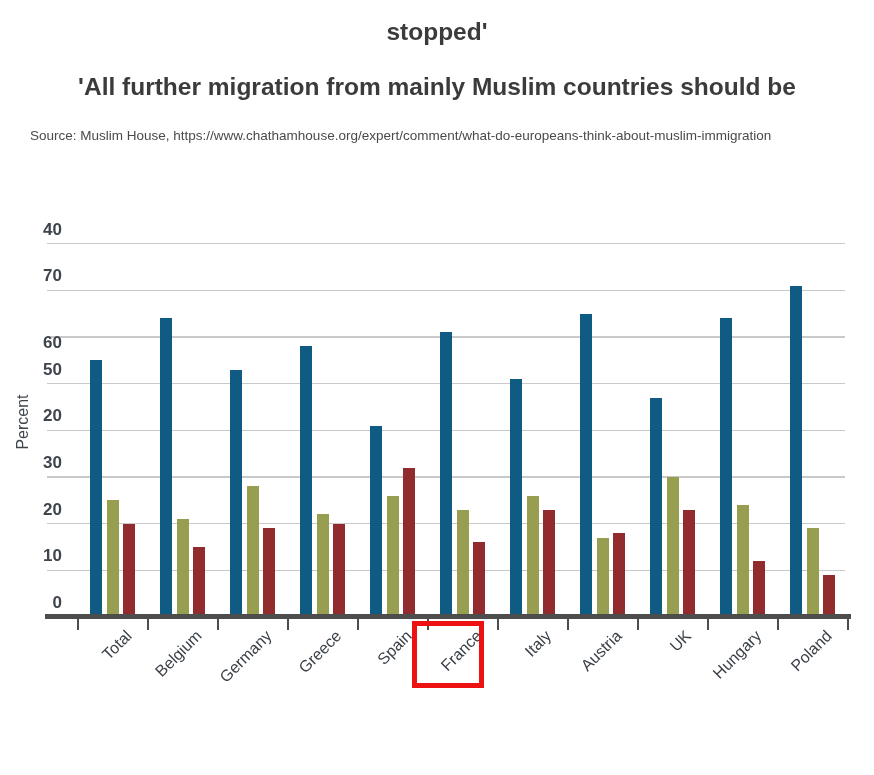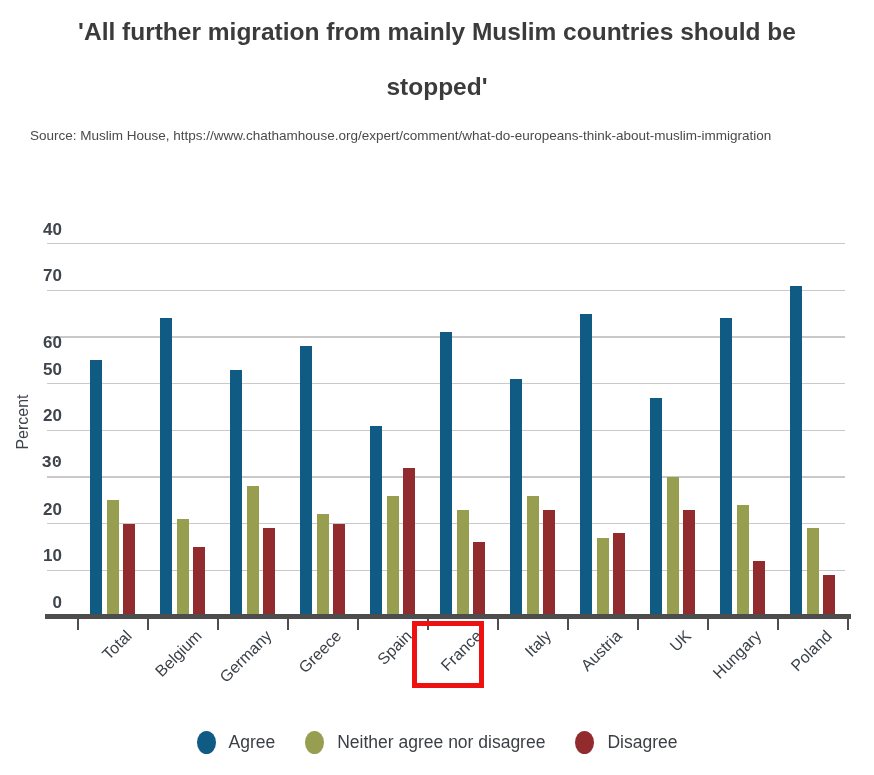--- a/index.html
+++ b/index.html
@@ -25,37 +25,37 @@
           justify-content:center;align-items:center;gap:30px;}
   .legend-item{display:flex;align-items:center;gap:13px;}
   .legend-marker{width:19px;height:23px;border-radius:50%;}
   .legend-label{font-size:17.5px;color:#3a3f45;}
 </style>
 </head>
 <body>
 
 <div class="page">
   <div class="title">
+    <div class="title-line">stopped'</div>
     <div class="title-line">'All further migration from mainly Muslim countries should be</div>
-    <div class="title-line">stopped'</div>
   </div>
   <div class="source">Source: Muslim House, https://www.chathamhouse.org/expert/comment/what-do-europeans-think-about-muslim-immigration</div>
   <div class="chart" id="chart">
       <div class="gridline" style="left: 47px; width: 798px; top: 569.58px;"></div>
       <div class="gridline" style="left: 47px; width: 798px; top: 522.91px;"></div>
       <div class="gridline" style="left: 47px; width: 798px; top: 476.24px;"></div>
       <div class="gridline" style="left: 47px; width: 798px; top: 429.57px;"></div>
       <div class="gridline" style="left: 47px; width: 798px; top: 382.9px;"></div>
       <div class="gridline" style="left: 47px; width: 798px; top: 336.23px;"></div>
       <div class="gridline" style="left: 47px; width: 798px; top: 289.56px;"></div>
       <div class="gridline" style="left: 47px; width: 798px; top: 242.89px;"></div>
       <div class="ylab" style="left: 0px; top: 593px;">0</div>
       <div class="ylab" style="left: 0px; top: 546.33px;">10</div>
       <div class="ylab" style="left: 0px; top: 499.66px;">20</div>
-      <div class="ylab" style="left: 0px; top: 452.99px; font-family: Liberation Mono, monospace;">30</div>
+      <div class="ylab" style="left: 0px; top: 452.99px;">30</div>
       <div class="ylab" style="left: 0px; top: 406.32px;">20</div>
       <div class="ylab" style="left: 0px; top: 359.65px;">50</div>
       <div class="ylab" style="left: 0px; top: 312.98px; margin-top: 20px;">60</div>
       <div class="ylab" style="left: 0px; top: 266.31px; text-align: right;">70</div>
       <div class="ylab" style="left: 0px; top: 219.64px;">40</div>
       <div class="percent-label" style="left: 23px; top: 422px;">Percent</div>
       <div class="bar" style="left: 90.2px; width: 12px; top: 360.315px; height: 256.685px; background: rgb(15, 91, 132);"></div>
       <div class="bar" style="left: 160.2px; width: 12px; top: 318.312px; height: 298.688px; background: rgb(15, 91, 132);"></div>
       <div class="bar" style="left: 230.2px; width: 12px; top: 369.649px; height: 247.351px; background: rgb(15, 91, 132);"></div>
       <div class="bar" style="left: 300.2px; width: 12px; top: 346.314px; height: 270.686px; background: rgb(15, 91, 132);"></div>
@@ -107,27 +107,13 @@
       <div class="xlab-anchor" style="left: 132.7px; top: 627px;"><span class="xlab">Greece</span></div>
       <div class="xlab-anchor" style="left: 202.7px; top: 627px;"><span class="xlab">Spain</span></div>
       <div class="xlab-anchor" style="left: 272.7px; top: 627px;"><span class="xlab">France</span></div>
       <div class="xlab-anchor" style="left: 342.7px; top: 627px;"><span class="xlab">Italy</span></div>
       <div class="xlab-anchor" style="left: 412.7px; top: 627px;"><span class="xlab">Austria</span></div>
       <div class="xlab-anchor" style="left: 482.7px; top: 627px;"><span class="xlab">UK</span></div>
       <div class="xlab-anchor" style="left: 552.7px; top: 627px;"><span class="xlab">Hungary</span></div>
       <div class="xlab-anchor" style="left: 622.7px; top: 627px;"><span class="xlab">Poland</span></div>
       <div class="hl-box" style="left: 411.7px; top: 621px; width: 72px; height: 67px; border-color: rgb(238, 17, 17);"></div>
     </div>
-  <div class="legend" id="legend">
-      <div class="legend-item">
-        <div class="legend-marker" style="background: rgb(15, 91, 132);"></div>
-        <div class="legend-label">Agree</div>
-      </div>
-      <div class="legend-item">
-        <div class="legend-marker" style="background: rgb(152, 158, 79);"></div>
-        <div class="legend-label">Neither agree nor disagree</div>
-      </div>
-      <div class="legend-item">
-        <div class="legend-marker" style="background: rgb(146, 43, 46);"></div>
-        <div class="legend-label">Disagree</div>
-      </div>
-    </div>
 </div>
 
 </body></html>

